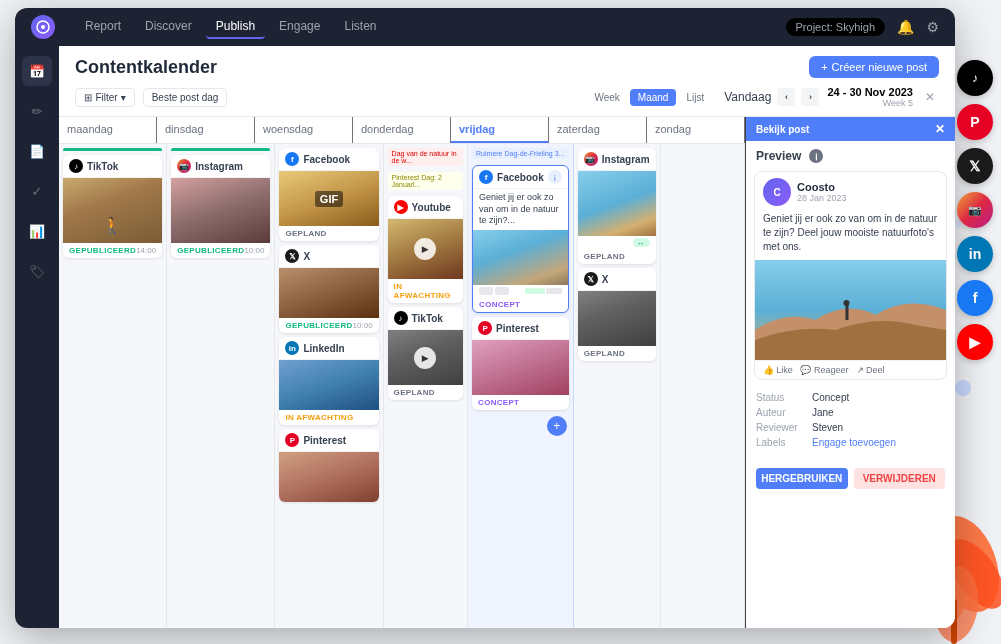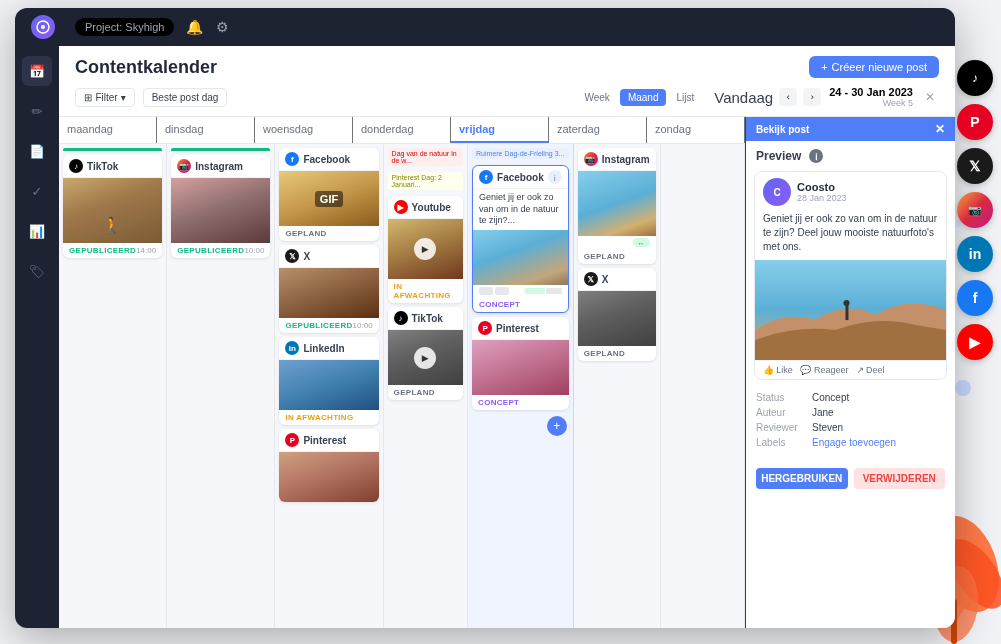--- a/index.html
+++ b/index.html
@@ -660,20 +660,27 @@
 </div>
 
 <div class="app-container">
 
   <div class="top-nav">
     <div class="nav-logo">
       <svg width="14" height="14" viewBox="0 0 14 14">
           <circle cx="7" cy="7" r="6" fill="none" stroke="white" stroke-width="1.5"></circle>
           <circle cx="7" cy="7" r="2" fill="white"></circle>
         </svg>
+    </div>
+    <div class="nav-items">
+      <div class="nav-item">Report</div>
+      <div class="nav-item">Discover</div>
+      <div class="nav-item active">Publish</div>
+      <div class="nav-item">Engage</div>
+      <div class="nav-item">Listen</div>
     </div>
     <div class="nav-right">
       <div class="project-badge">Project: Skyhigh</div>
       <div style="color:#9ca3af;font-size:14px;">🔔</div>
       <div style="color:#9ca3af;font-size:14px;">⚙</div>
     </div>
   </div>
 
   <div class="main-layout">
 
@@ -704,26 +711,26 @@
           </button>
           <button class="toolbar-btn">
             <span>Beste post dag</span>
           </button>
           <div class="view-tabs">
             <div class="view-tab">Week</div>
             <div class="view-tab active">Maand</div>
             <div class="view-tab">Lijst</div>
           </div>
           <div style="display:flex;align-items:center;gap:6px;margin-left:4px;">
-            <div style="font-size:15px;color:#374151;font-weight:500;">Vandaag</div>
+            <div style="font-size:12px;color:#374151;font-weight:500;">Vandaag</div>
             <div class="date-nav-btn">‹</div>
             <div class="date-nav-btn">›</div>
           </div>
           <div class="date-range-text">
-            <div class="main-date">24 - 30 Jan 2023</div>
+            <div class="main-date">24 - 30 Nov 2023</div>
             <div class="week-label">Week 5</div>
           </div>
           <div class="close-panel-btn">✕</div>
         </div>
       </div>
 
       <div class="calendar-wrapper">
         <div class="calendar-main">
 
           <div class="day-headers">

